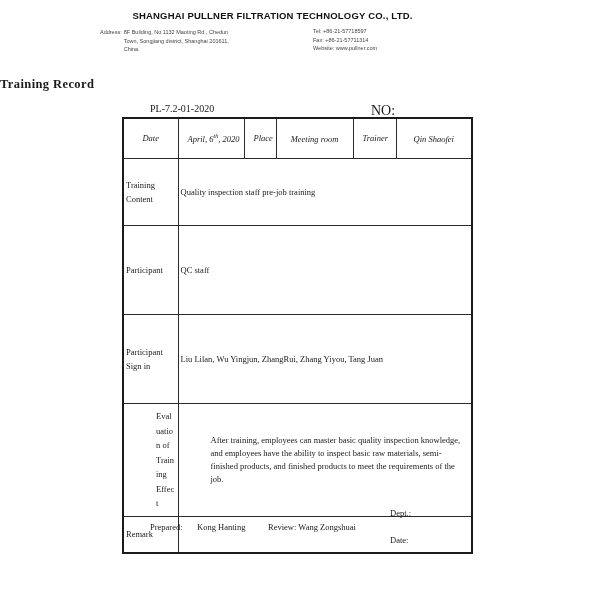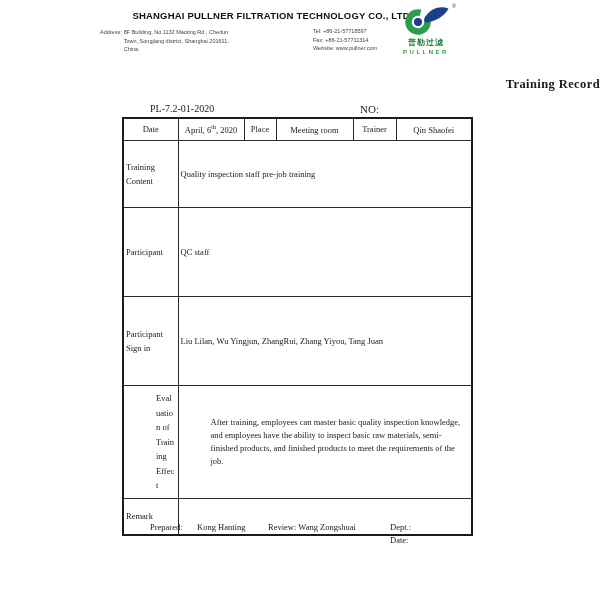--- a/index.html
+++ b/index.html
@@ -25,52 +25,52 @@
     font-family:"Liberation Sans", sans-serif; font-size:5.5px; color:#444; line-height:1.55;
   }
   .logo { position:absolute; left:398px; top:5px; width:56px; text-align:center; }
   .logo-reg { position:absolute; right:-2px; top:-2px; font-size:5px; color:#333;
     font-family:"Liberation Sans", sans-serif; }
   .logo-cn { font-size:8px; font-weight:bold; color:#1e7c3c; letter-spacing:1px; line-height:1.1; margin-top:0; }
   .logo-en { font-family:"Liberation Sans", sans-serif; font-size:6px; font-weight:bold;
     color:#2e9b4e; letter-spacing:2.5px; margin-top:1px; }
 
   
-  .doc-title { position:absolute; left:0; top:77px; width:600px; text-align:right;
+  .doc-title { position:absolute; left:0; top:77px; width:600px; text-align:left;
     font-weight:bold; font-size:12.5px; letter-spacing:0.4px; }
   .form-number { position:absolute; left:150px; top:103px; font-size:10px; }
-  .no-label   { position:absolute; left:360px; top:103px; font-size:11px; }
+  .no-label   { position:absolute; left:371px; top:103px; font-size:14px; }
 
   
   table.record-table {
     position:absolute; left:122px; top:117px; width:349px;
     border-collapse:collapse; table-layout:fixed;
     border:2px solid #1b1b1b;
   }
   .record-table td {
     border:1px solid #2a2a2a; font-size:8.5px; vertical-align:middle; padding:2px;
     color:#1a1a1a; word-wrap:break-word;
   }
   .lbl { line-height:1.7; }
   .val { text-align:left; padding-left:7px; }
-  .r1 td { height:21px; text-align:center; padding:0; white-space:nowrap; }
+  .r1 td { height:21px; text-align:center; padding:9px; white-space:nowrap;font-style:italic; }
   .r2 td { height:62px; }
   .r3 td { height:84px; }
   .r4 td { height:84px; }
   .r5 td { height:108px;padding-left:32px; }
   .r5 .val { line-height:1.55; padding-right:9px; }
   .r6 td { height:31px; }
   sup { font-size:6px; }
 
   
   .footer-item { position:absolute; font-size:8.5px; white-space:nowrap; }
   .f-prepared      { left:150px; top:522px; }
   .f-prepared-name { left:197px; top:522px; }
   .f-review        { left:268px; top:522px; }
-  .f-dept          { left:390px; top:522px; }
+  .f-dept          { left:390px; top:508px; }
   .f-date          { left:390px; top:535px; }
 </style>
 </head>
 <body>
 
 <div class="page">
 
   <div class="company-name">SHANGHAI PULLNER FILTRATION TECHNOLOGY CO., LTD.</div>
 
   <div class="address">
@@ -81,30 +81,20 @@
       <div>China.</div>
     </div>
   </div>
 
   <div class="contact">
     <div>Tel: +86-21-57718597</div>
     <div>Fax: +86-21-57711314</div>
     <div>Website: www.pullner.com</div>
   </div>
 
-  <div class="logo">
-    <span class="logo-reg">®</span>
-    <svg class="logo-mark" width="52" height="30" viewBox="0 0 104 60" aria-hidden="true">
-      <circle cx="36" cy="34" r="19" fill="none" stroke-width="13" stroke-dasharray="100 20" transform="rotate(-18 36 34)" stroke="#2e9b4e"></circle>
-      <circle cx="36" cy="34" r="8" fill="#1b3f8f"></circle>
-      <path d="M48 28 C58 8 78 0 97 7 C90 22 70 34 50 35 Z" fill="#1b3f8f"></path>
-    </svg>
-    <div class="logo-cn">普勒过滤</div>
-    <div class="logo-en">PULLNER</div>
-  </div>
 
   <div class="doc-title">Training Record</div>
   <div class="form-number">PL-7.2-01-2020</div>
   <div class="no-label">NO:</div>
 
   <table class="record-table">
     <colgroup>
       <col style="width:55px">
         <col style="width:66px">
         <col style="width:32px">

